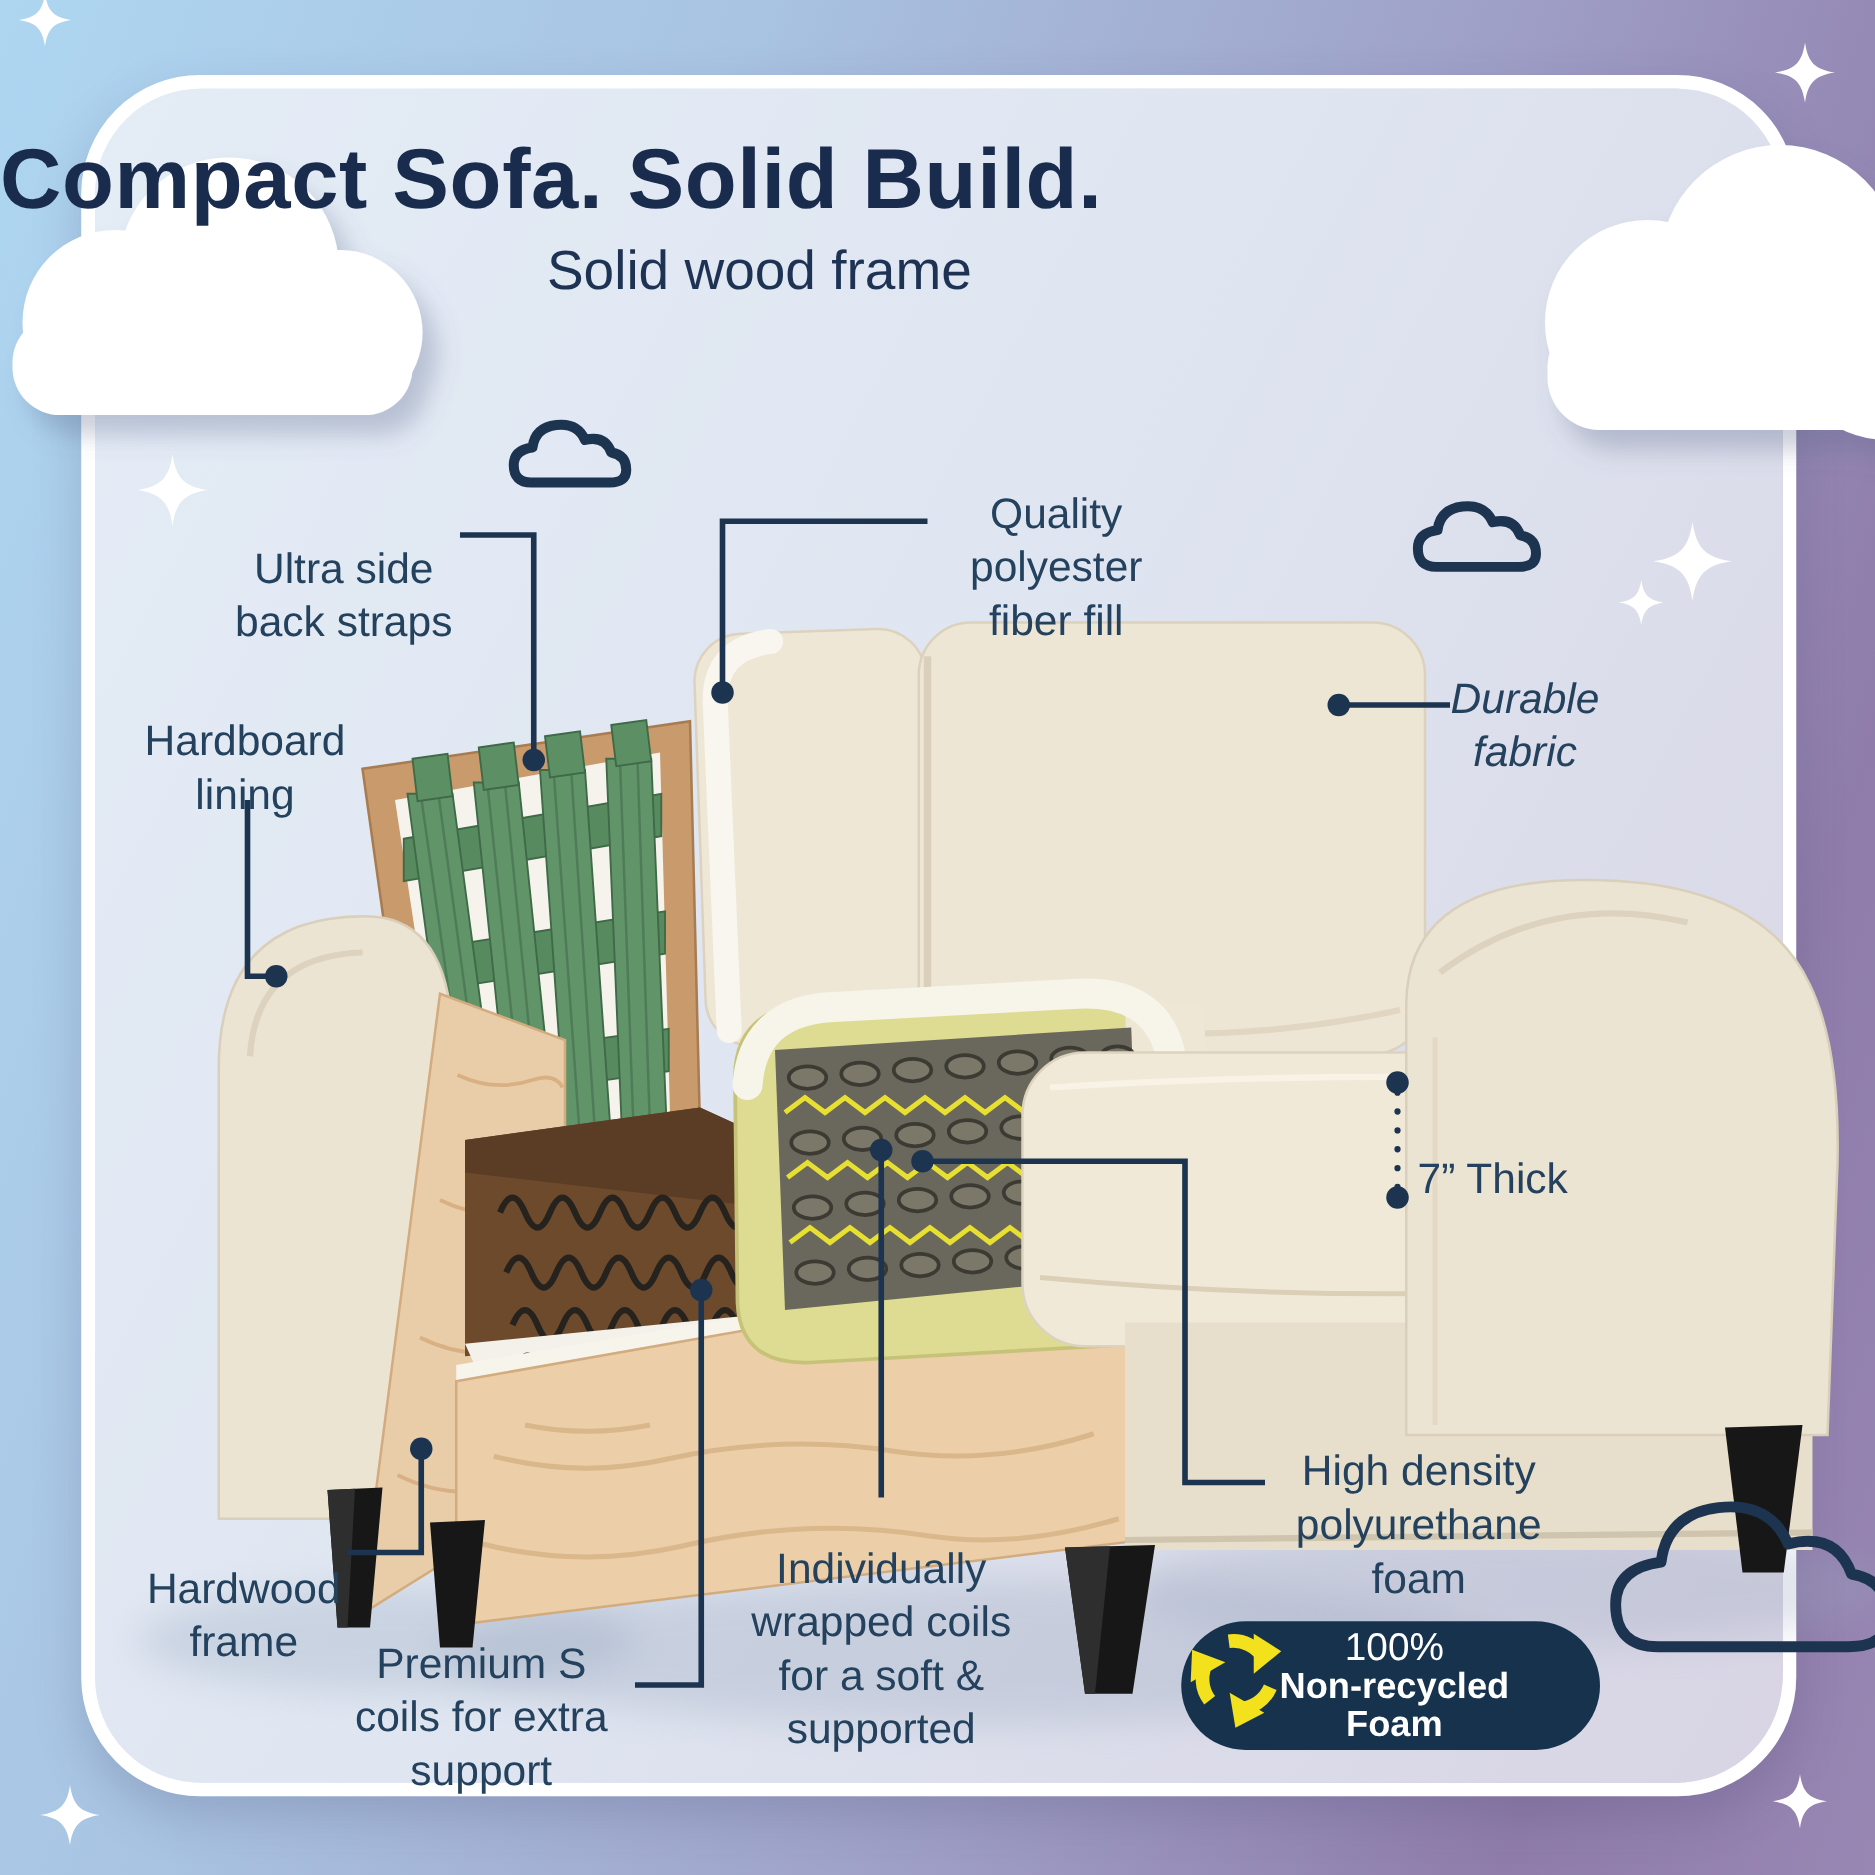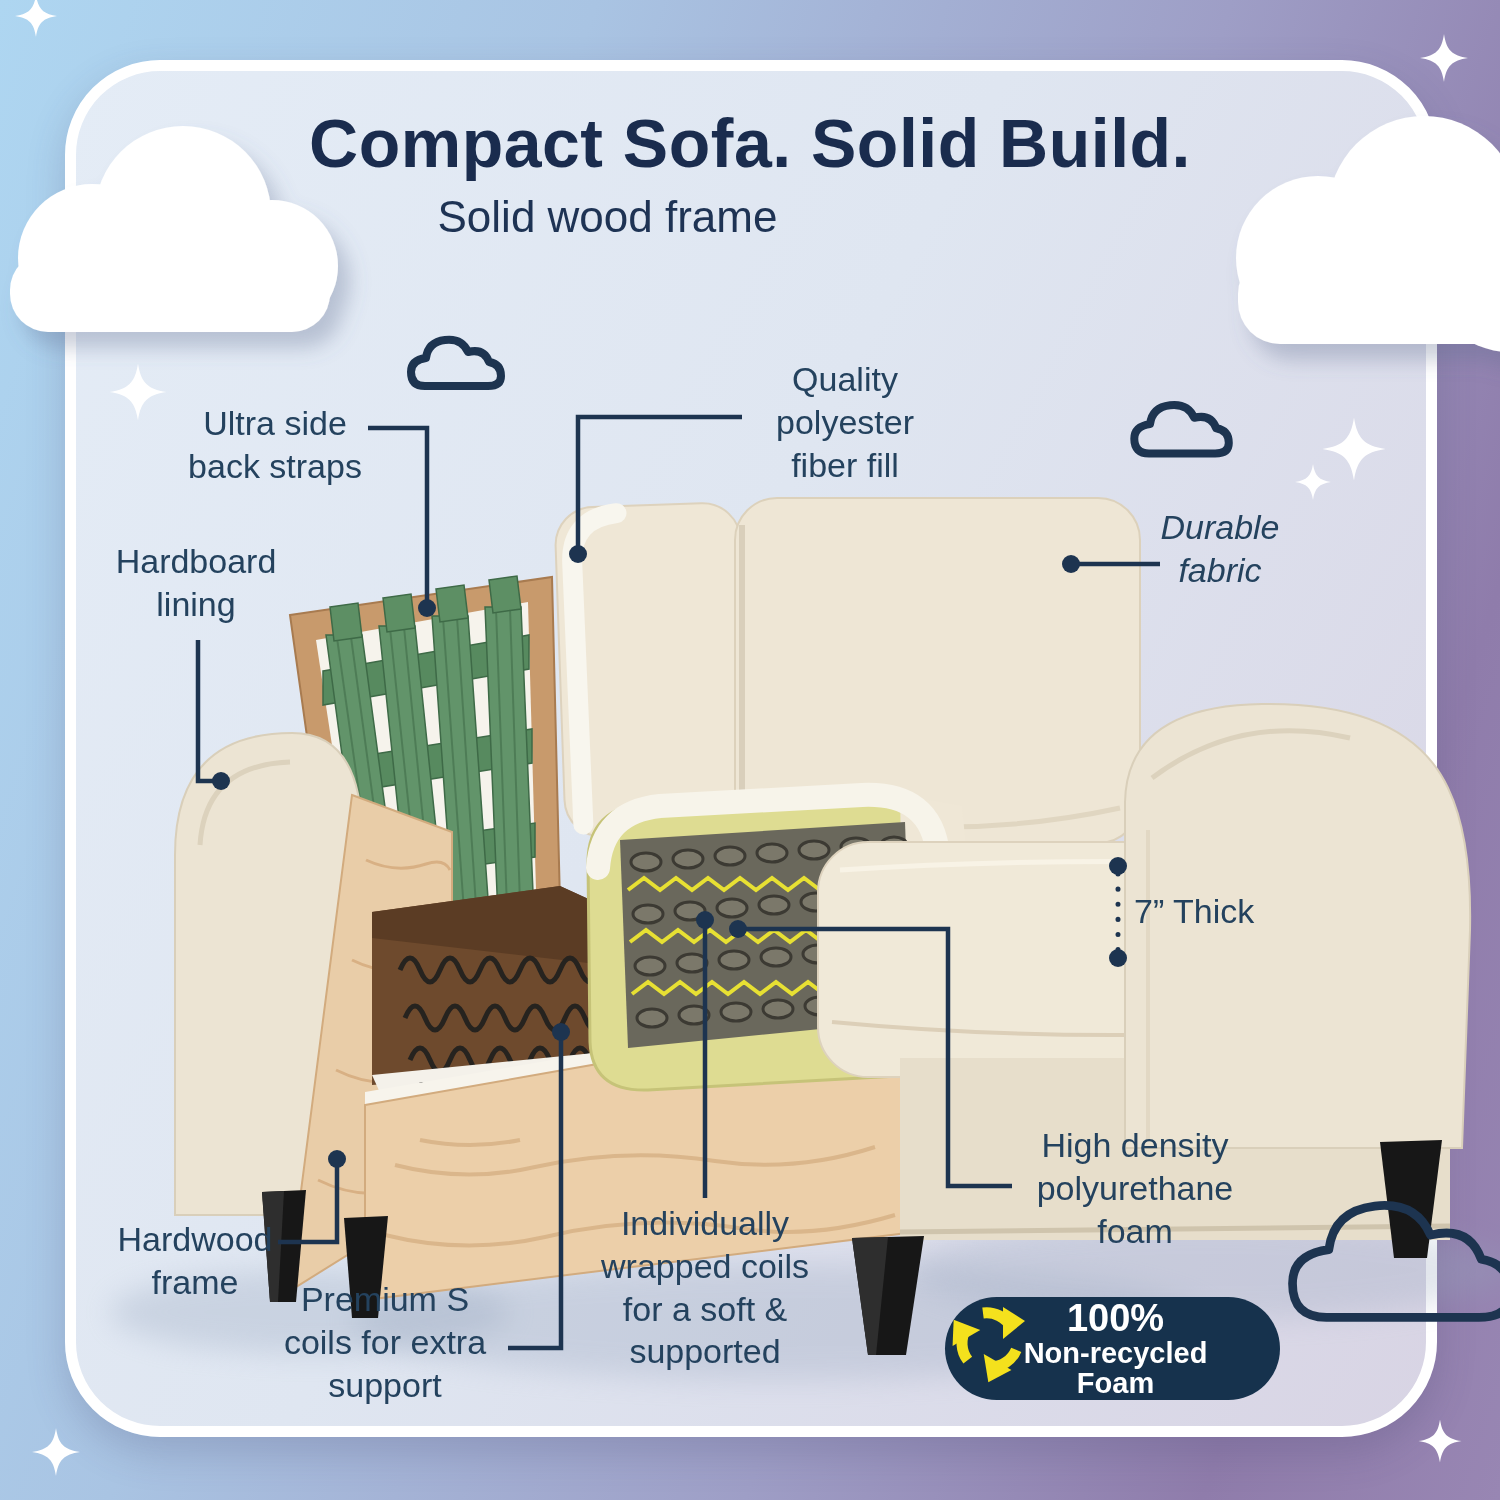--- a/index.html
+++ b/index.html
@@ -8,40 +8,40 @@
     font-family:"Liberation Sans",sans-serif;
     background:linear-gradient(108deg,#aed6f1 0%,#a9c4e3 30%,#9e9ec6 62%,#8f7cab 85%,#9886b3 100%);
   }
   .card{
     position:absolute;left:65px;top:60px;width:1372px;height:1377px;
     border:11px solid #ffffff;border-radius:95px;box-sizing:border-box;
     background:linear-gradient(118deg,#e4ecf6 0%,#dfe6f1 45%,#d8d4e4 100%);
     box-shadow:0 16px 38px rgba(70,70,110,.22);
   }
   .page-title{
-    position:absolute;left:0;top:104px;width:1500px;text-align:center;
+    position:absolute;left:0;top:104px;width:1500px;text-align:left;
     font-size:68px;font-weight:bold;color:#1a2c4e;letter-spacing:.5px;
   }
   .page-subtitle{
     position:absolute;left:0;top:192px;width:1215px;text-align:center;
     font-size:44px;font-weight:normal;color:#1e3354;
   }
   .label{
     position:absolute;color:#24425e;font-size:34px;line-height:1.26;
-    white-space:pre-line;text-align:center;
+    white-space:pre-line;text-align:center;margin-top:32px;
   }
   .label.left-align{text-align:left;}
   svg{position:absolute;left:0;top:0;}
   .badge{
     position:absolute;left:945px;top:1297px;width:335px;height:103px;
     background:#16324d;border-radius:52px;display:flex;align-items:center;
     padding:0 0 0 20px;box-sizing:border-box;
   }
   .badge-text{flex:1;text-align:center;color:#ffffff;line-height:1.04;padding-right:14px;}
-  .badge-percent{font-size:38px;font-weight:bold;}
+  .badge-percent{font-size:31px;font-weight:normal;}
   .badge-line{font-size:29px;font-weight:bold;}
 </style>
 </head>
 <body>
 
 <div class="stage">
 
   <div class="card"></div>
 
   <svg width="1500" height="1500" viewBox="0 0 1500 1500">

